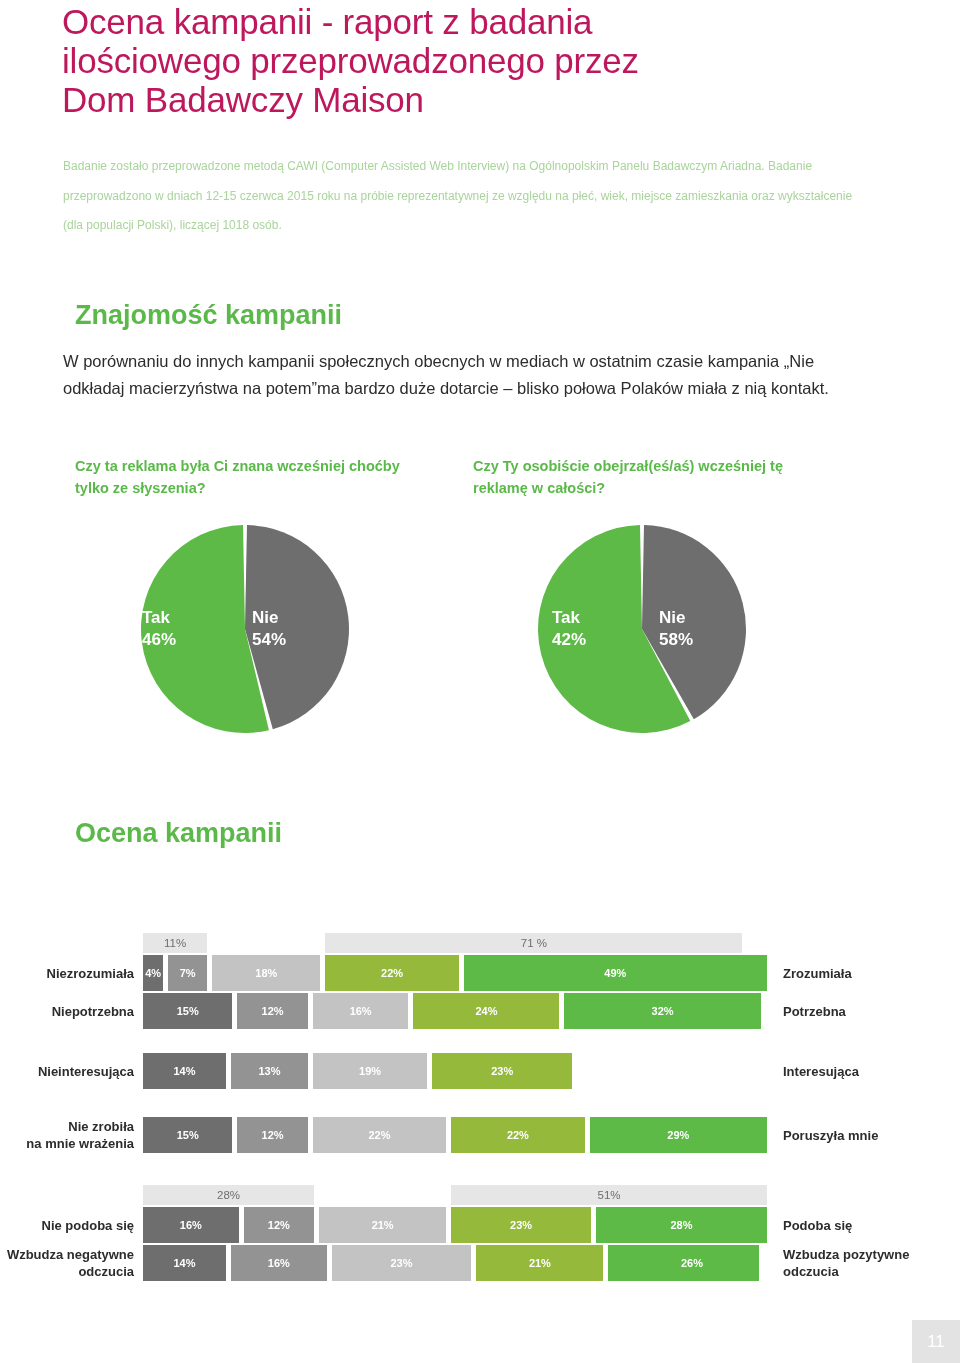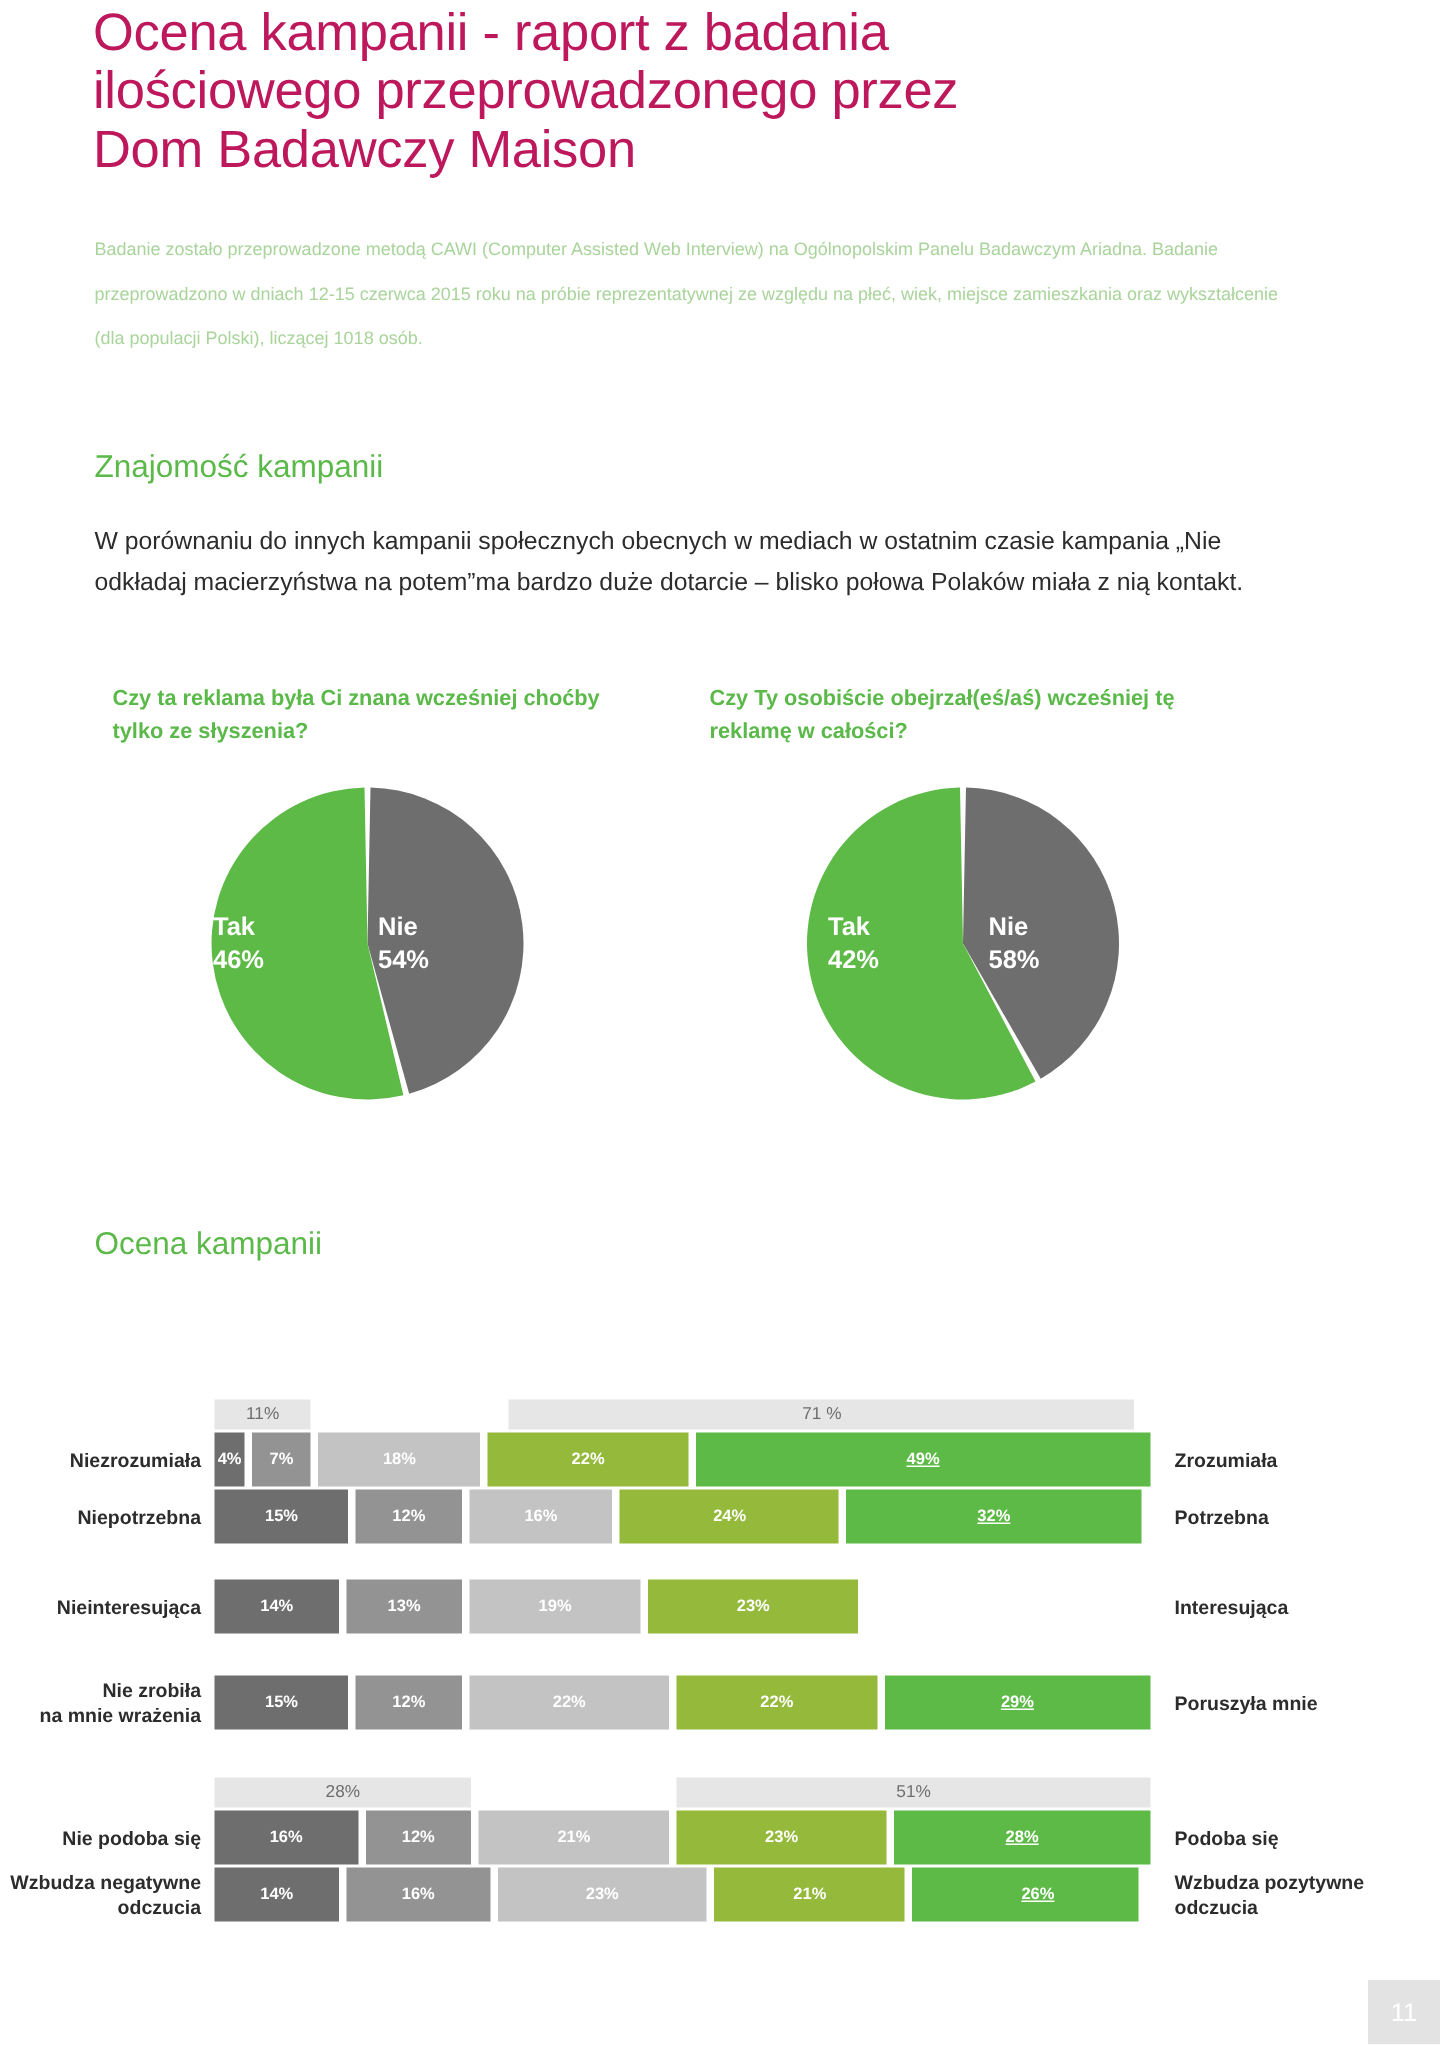--- a/index.html
+++ b/index.html
@@ -24,22 +24,23 @@
   .intro{
     position:absolute;left:63px;top:152px;width:790px;
     color:#A9D49B;
     font-size:12px;line-height:29.5px;
     font-weight:400;
   }
 
   
   .h2{
     color:#5BB94A;
-    font-size:21px;font-weight:400;
+    font-size:27px;font-weight:700;
     letter-spacing:0px;
+    margin-left:12px;
   }
   .h2.znaj{position:absolute;left:63px;top:300px;}
   .h2.ocena{position:absolute;left:63px;top:818px;}
 
   .body-p{
     color:#2C2C2C;
     font-size:16.5px;line-height:27px;
     font-weight:400;
   }
   .body-p.znaj{position:absolute;left:63px;top:348px;width:800px;}
@@ -90,21 +91,21 @@
     color:#ffffff;
     font-size:11px;line-height:36px;
     font-weight:700;
     text-align:center;
     overflow:hidden;
   }
   .s0{background:#6E6E6E;}
   .s1{background:#939393;}
   .s2{background:#C3C3C3;}
   .s3{background:#94B93B;}
-  .s4{background:#5DBA47;text-decoration:underline;}
+  .s4{background:#5DBA47;}
 
   .lab-left{
     position:absolute;right:0;
     color:#2C2C2C;font-size:13px;line-height:17px;font-weight:700;
     text-align:right;white-space:pre-line;
   }
   .lab-right{
     position:absolute;
     color:#2C2C2C;font-size:13px;line-height:17px;font-weight:700;
     text-align:left;white-space:pre-line;
@@ -152,21 +153,21 @@
   <div class="pie-label pl-2a"><span>Tak</span><br><span>42%</span></div>
   <div class="pie-label pl-2b"><span>Nie</span><br><span>58%</span></div>
 
   <div class="h2 ocena">Ocena kampanii</div>
 
   <div class="chart" id="barchart" style="height: 396px;">
       <div class="row" style="position: absolute; left: 0px; top: 38px; height: 58px;">
         <div class="sum-band" style="left: 143px; width: 64.19px; top: 0px;">
           <span>11%</span>
         </div>
-        <div class="sum-band" style="left: 325.41px; width: 417px; top: 0px; margin-left: 14px;">
+        <div class="sum-band" style="left: 325.41px; width: 417px; top: 0px;">
           <span>71 %</span>
         </div>
         <div class="bars" style="left: 0px; top: 22px; width: 960px;">
           <div class="seg s0" style="left: 143px; width: 20.16px; background: rgb(110, 110, 110);">4%</div>
           <div class="seg s1" style="left: 168.16px; width: 39.03px; background: rgb(147, 147, 147);">7%</div>
           <div class="seg s2" style="left: 212.19px; width: 108.22px; background: rgb(195, 195, 195);">18%</div>
           <div class="seg s3" style="left: 325.41px; width: 133.38px; background: rgb(148, 185, 59);">22%</div>
           <div class="seg s4" style="left: 463.79px; width: 303.21px; background: rgb(93, 186, 71);">49%</div>
         </div>
         <div class="lab-left" style="right: 826px; width: 230px; top: 31.5px;">Niezrozumiała</div>

